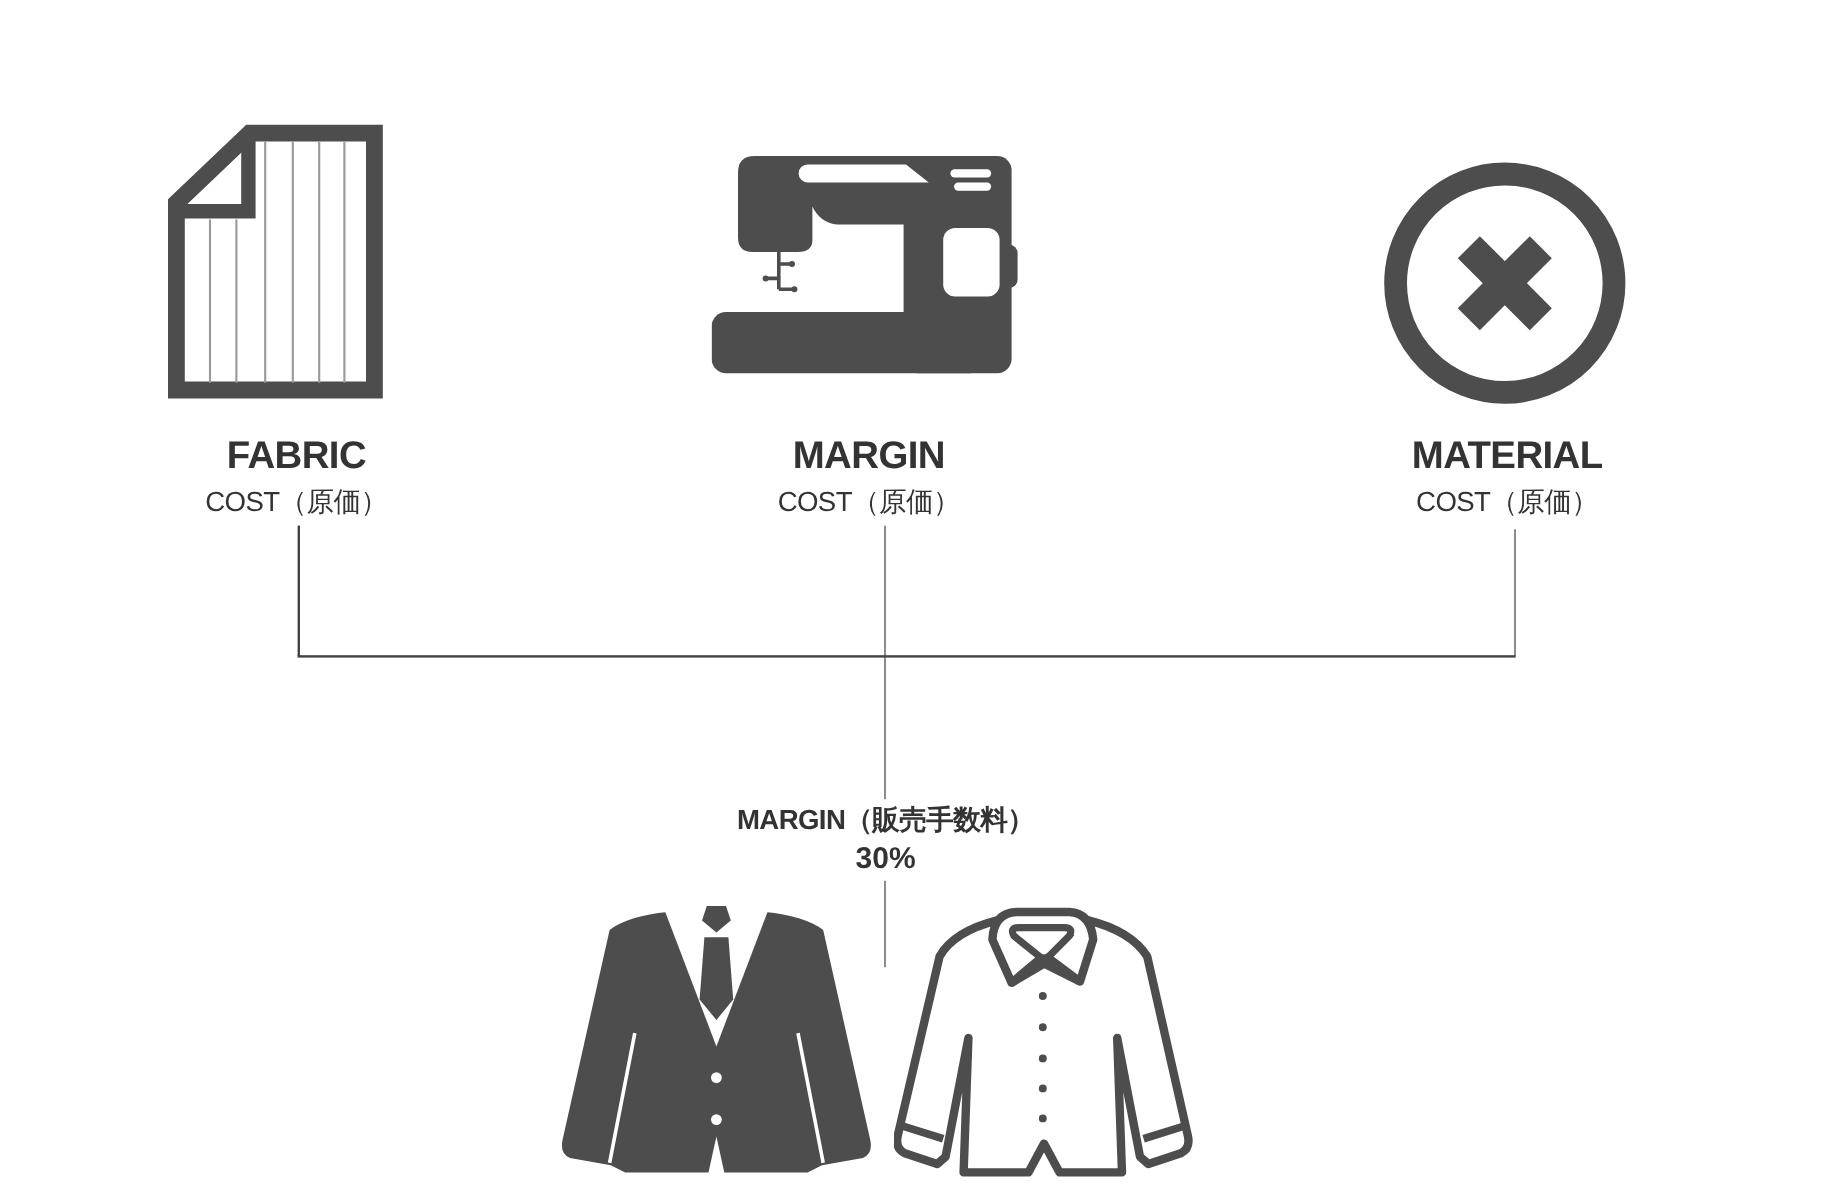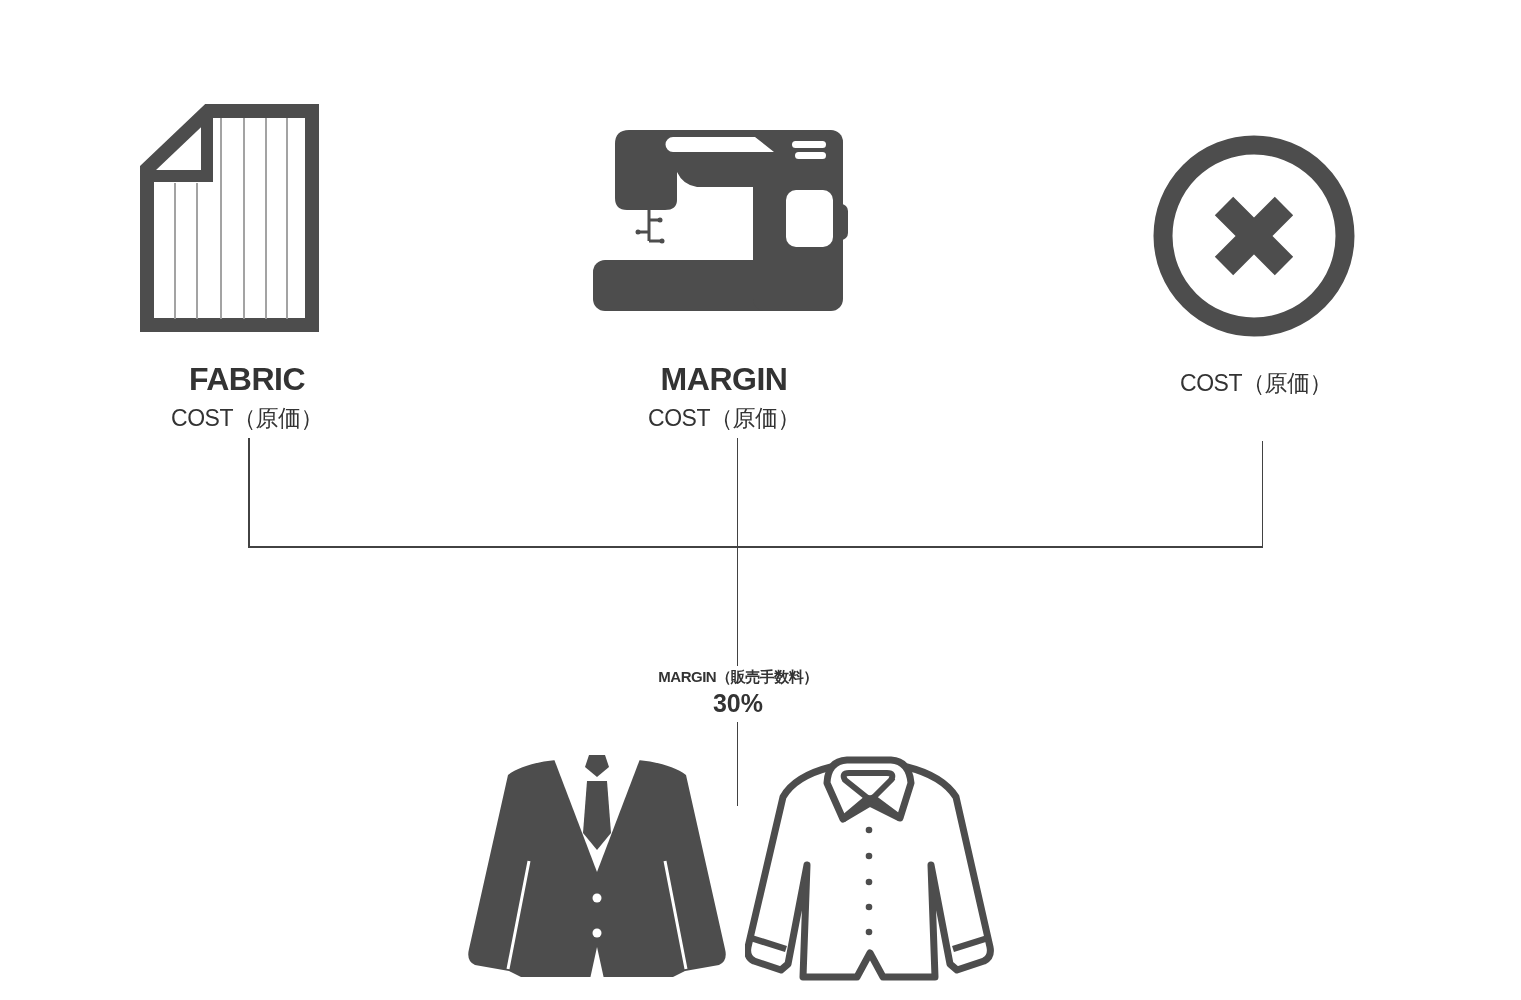--- a/index.html
+++ b/index.html
@@ -25,21 +25,21 @@
   }
   .col-label .sub{
     font-size:23px;font-weight:normal;margin-top:6px;letter-spacing:-0.5px;
   }
   .line{position:absolute;background:#424242;}
   .margin-node{
     position:absolute;left:587px;top:666px;width:302px;
     text-align:center;background:#ffffff;z-index:5;
     color:#333333;padding:2px 0 4px 0;
   }
-  .margin-node .m-label{font-size:15px;font-weight:bold;letter-spacing:-0.5px;}
+  .margin-node .m-label{font-size:23px;font-weight:bold;letter-spacing:-0.5px;}
   .margin-node .m-value{font-size:25px;font-weight:bold;margin-top:2px;}
   svg{display:block;}
 </style>
 </head>
 <body>
 
 <div class="canvas">
 
 
   <div class="icon-box" style="left:139px;top:103px;">
@@ -76,20 +76,21 @@
     <div class="sub">COST（原価）</div>
   </div>
 
   <div class="icon-box" style="left:1151px;top:133px;">
     <svg width="206" height="206" viewBox="0 0 206 206">
       <circle cx="103" cy="103" r="91" fill="none" stroke="#4d4d4d" stroke-width="19"></circle>
       <path d="M73,73 L133,133 M73,133 L133,73" stroke="#4d4d4d" stroke-width="26" stroke-linecap="butt" fill="none"></path>
     </svg>
   </div>
   <div class="col-label" style="left:1146px;top:362px;">
+    <div class="main">MATERIAL</div>
     <div class="sub">COST（原価）</div>
   </div>
 
   <div class="line" style="left:248px;top:438px;width:1.5px;height:109px;"></div>
   <div class="line" style="left:736.5px;top:438px;width:1.5px;height:368px;"></div>
   <div class="line" style="left:1261.5px;top:441px;width:1.5px;height:106px;"></div>
   <div class="line" style="left:248px;top:546px;width:1015px;height:1.5px;"></div>
 
   <div class="margin-node">
     <div class="m-label">MARGIN（販売手数料）</div>

